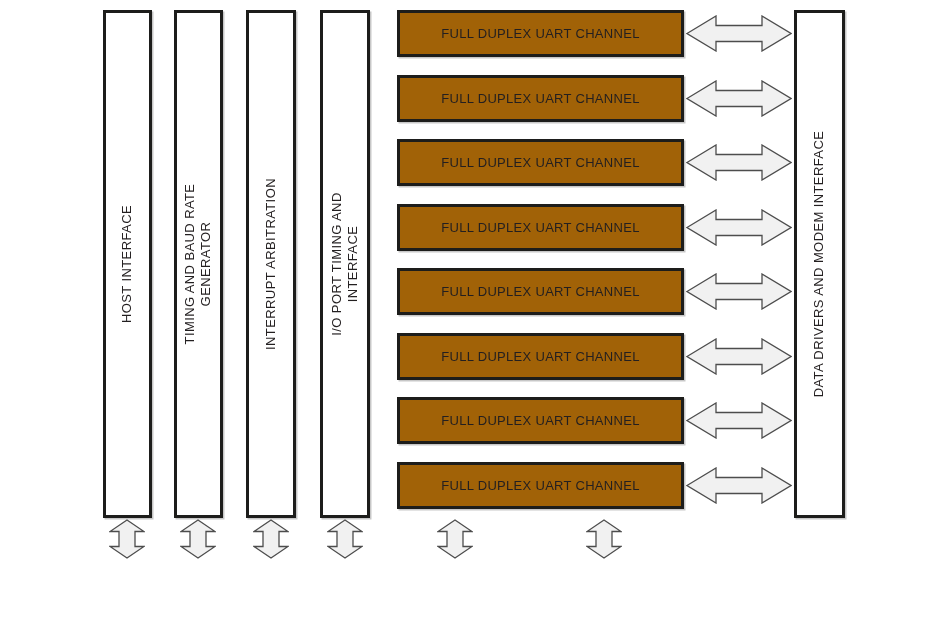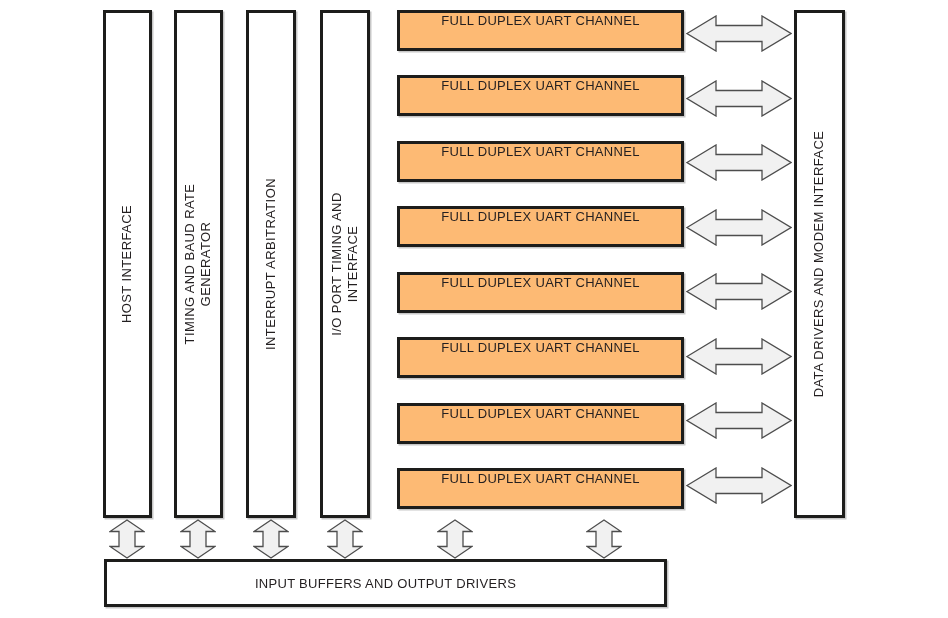--- a/index.html
+++ b/index.html
@@ -59,25 +59,26 @@
     left: 397px;
     top: 10px;
     width: 287px;
     height: 499px;
     display: flex;
     flex-direction: column;
     justify-content: space-between;
   }
   .uart-channel {
     position: relative;
-    height: 41px;
-    background: #fdba74;
+    height: 47px;
+    background: #a16207;
     border: 3px solid #1d1d1b;
     box-shadow: 1.5px 1.5px 0 rgba(0,0,0,0.22);
     display: flex;
+    align-items: center;
     justify-content: center;
   }
 
   
   .harrow-col {
     position: absolute;
     left: 686px;
     top: 10px;
     width: 106px;
     height: 499px;
@@ -224,17 +225,14 @@
   <svg class="varrow" style="left:327px" width="36" height="40" viewBox="0 0 36 40">
     <polygon class="arrow-shape" points="18,1 35,12.5 26,12.5 26,27.5 35,27.5 18,39 1,27.5 10,27.5 10,12.5 1,12.5"></polygon>
     </svg>
   <svg class="varrow" style="left:437px" width="36" height="40" viewBox="0 0 36 40">
     <polygon class="arrow-shape" points="18,1 35,12.5 26,12.5 26,27.5 35,27.5 18,39 1,27.5 10,27.5 10,12.5 1,12.5"></polygon>
     </svg>
   <svg class="varrow" style="left:586px" width="36" height="40" viewBox="0 0 36 40">
     <polygon class="arrow-shape" points="18,1 35,12.5 26,12.5 26,27.5 35,27.5 18,39 1,27.5 10,27.5 10,12.5 1,12.5"></polygon>
     </svg>
 
-  <div class="block bottom-block">
-    <div class="hlabel">INPUT BUFFERS AND OUTPUT DRIVERS</div>
-  </div>
 
 </div>
 
 </body></html>

